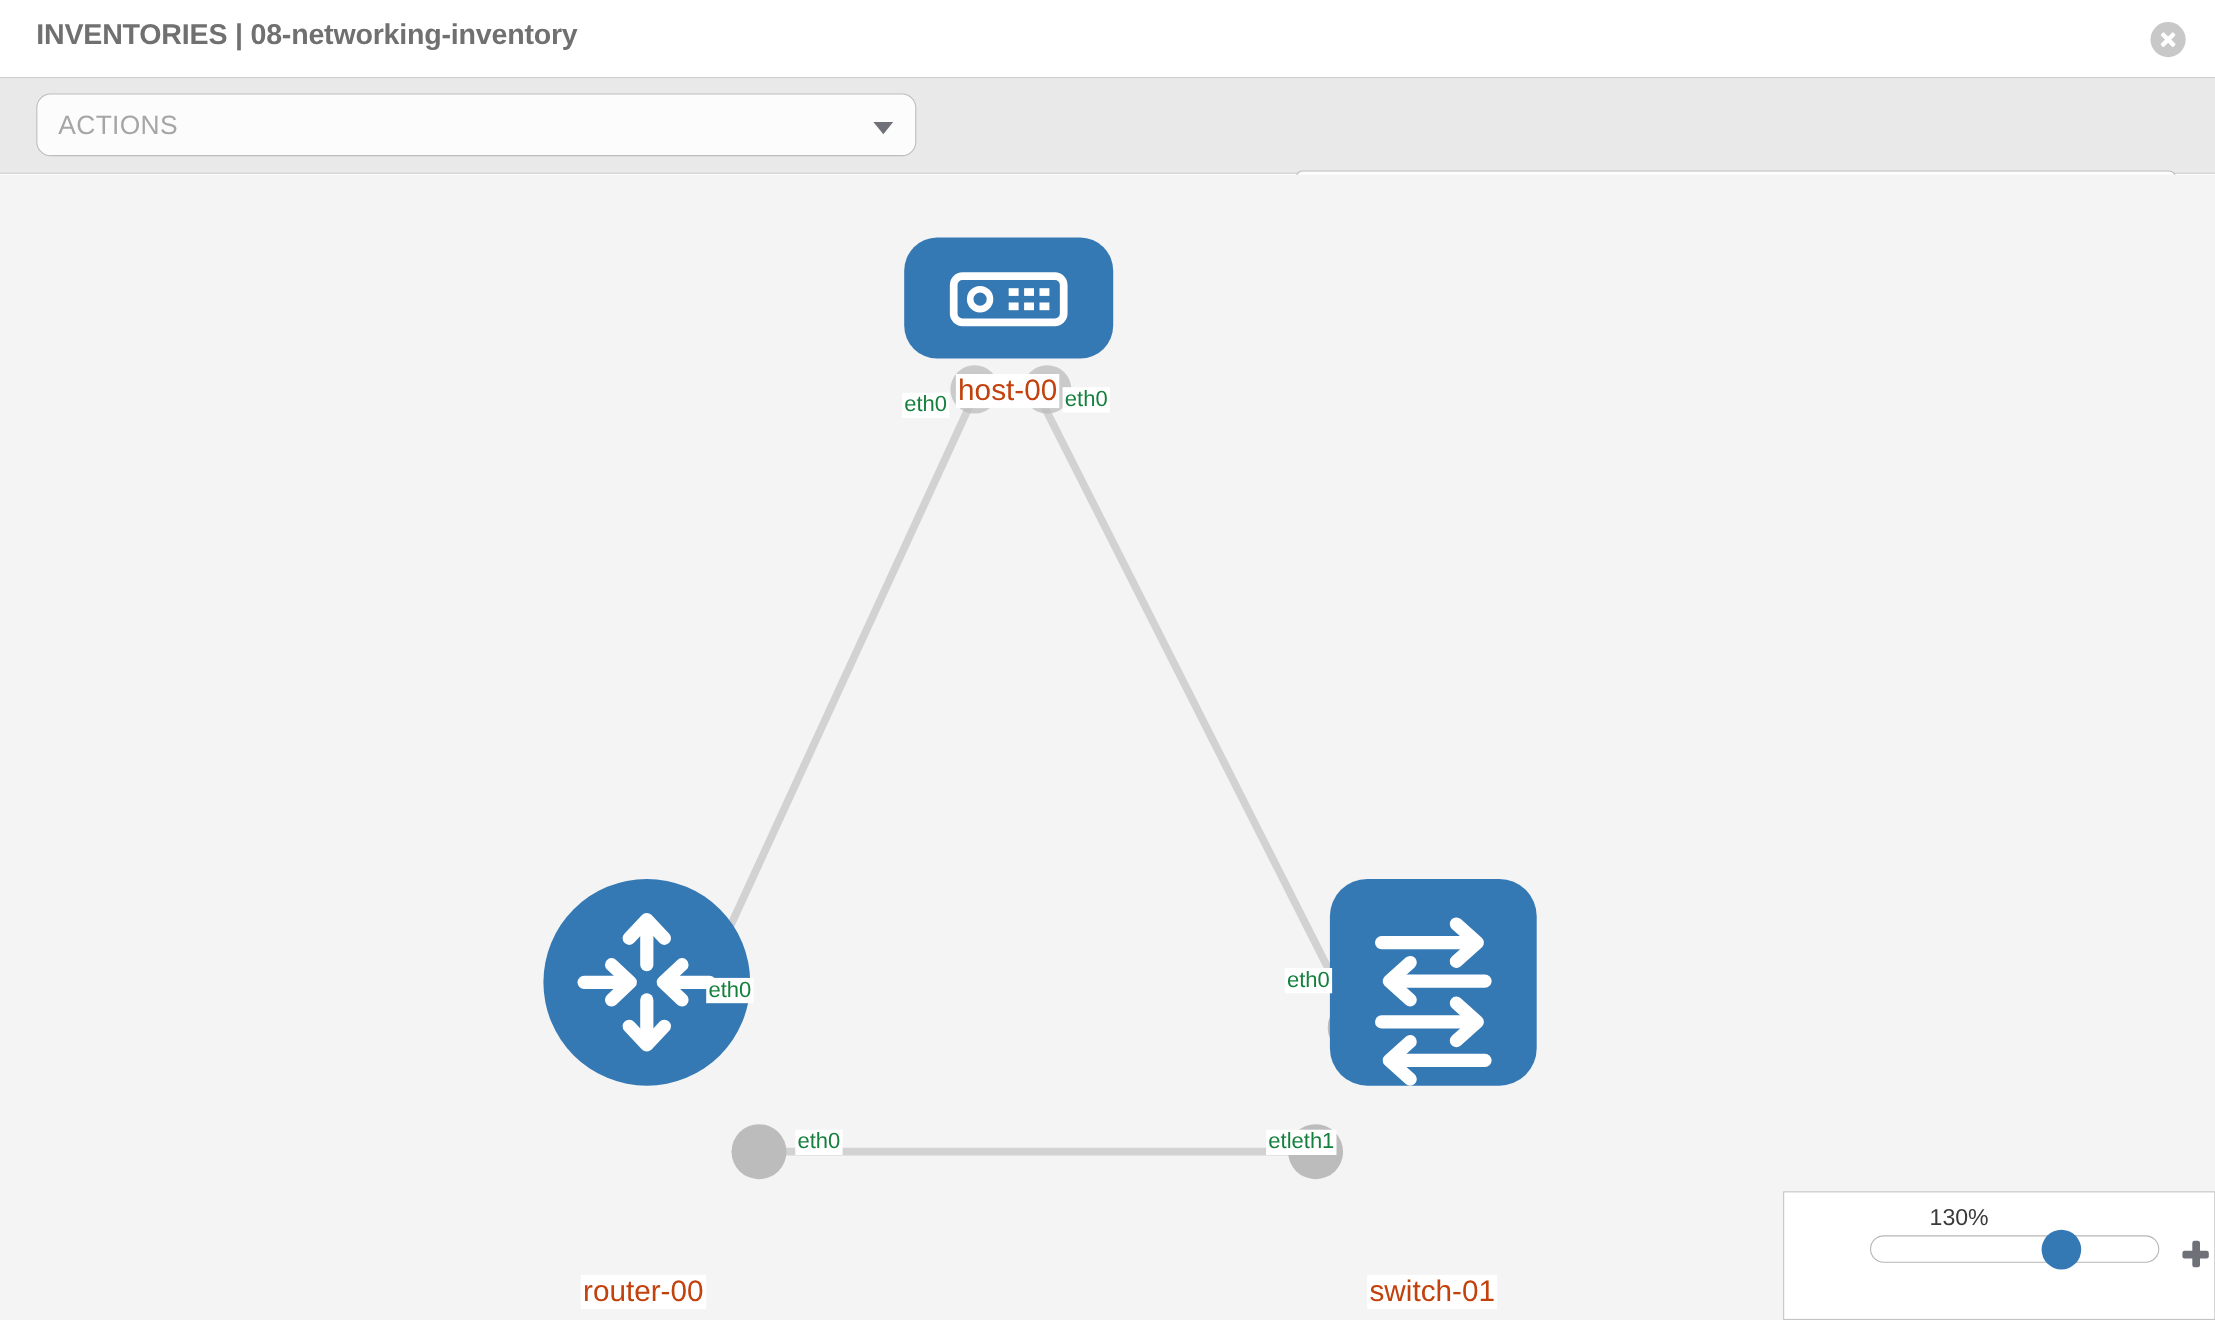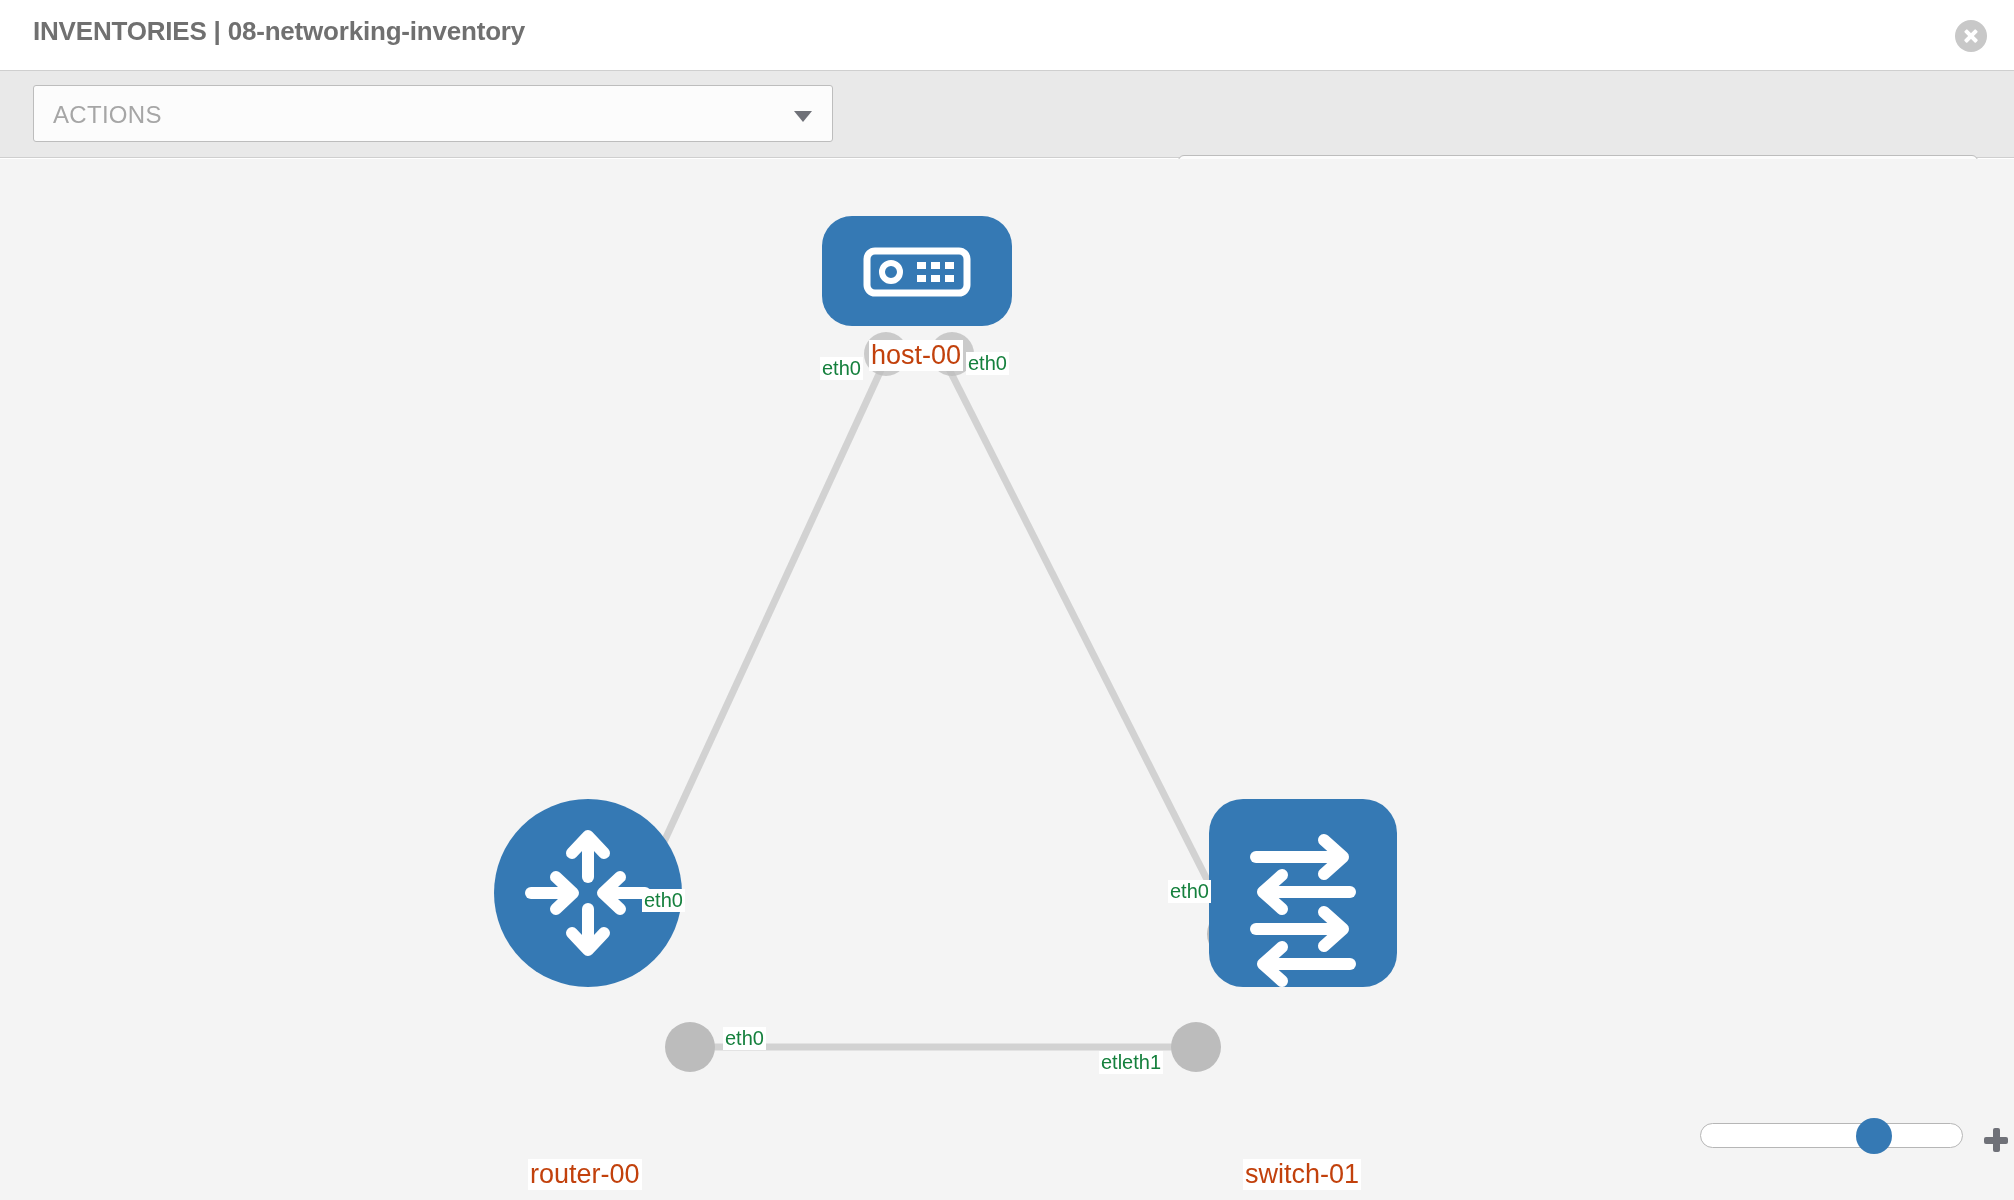--- a/index.html
+++ b/index.html
@@ -46,21 +46,21 @@
     width: 2014px; height: 88px;
     background: #e9e9e9;
     border-top: 1px solid #cfcfcf;
     border-bottom: 1px solid #cfcfcf;
   }
   .actions-select {
     position: absolute; left: 33px; top: 14px;
     width: 800px; height: 57px;
     background: #fcfcfc;
     border: 1px solid #bdbdbd;
-    border-radius: 3px;
+    border-radius: 13px;
     cursor: pointer;
   }
   .actions-label {
     position: absolute; left: 19px; top: 15px;
     font-size: 24px; color: #a6a6a6;
     font-stretch: condensed;
     letter-spacing: 0.3px;
   }
   .caret {
     position: absolute; right: 20px; top: 25px;
@@ -256,21 +256,25 @@
 
     <div class="node-label" style="left:869px; top:181px;">host-00</div>
     <div class="node-label" style="left:528px; top:1000px;">router-00</div>
     <div class="node-label" style="left:1243px; top:1000px;">switch-01</div>
 
     <div class="link-label" style="left:820px; top:198px;">eth0</div>
     <div class="link-label" style="left:966px; top:193px;">eth0</div>
     <div class="link-label" style="left:642px; top:730px;">eth0</div>
     <div class="link-label" style="left:1168px; top:721px;">eth0</div>
     <div class="link-label" style="left:723px; top:868px;">eth0</div>
-    <div class="link-label" style="left:1099px; top:868px;margin-top:24px;">etleth1</div>
-  </div>
-
+    <div class="link-label" style="left:1151px; top:868px;">etleth1</div>
+  </div>
+
+  <div class="zoom-panel">
+    <div class="zoom-value">130%</div>
+
+  </div>
   <div class="zoom-slider">
     <div class="zoom-thumb"></div>
   </div>
   <div class="zoom-plus"></div>
 
 </div>
 
 </body></html>

